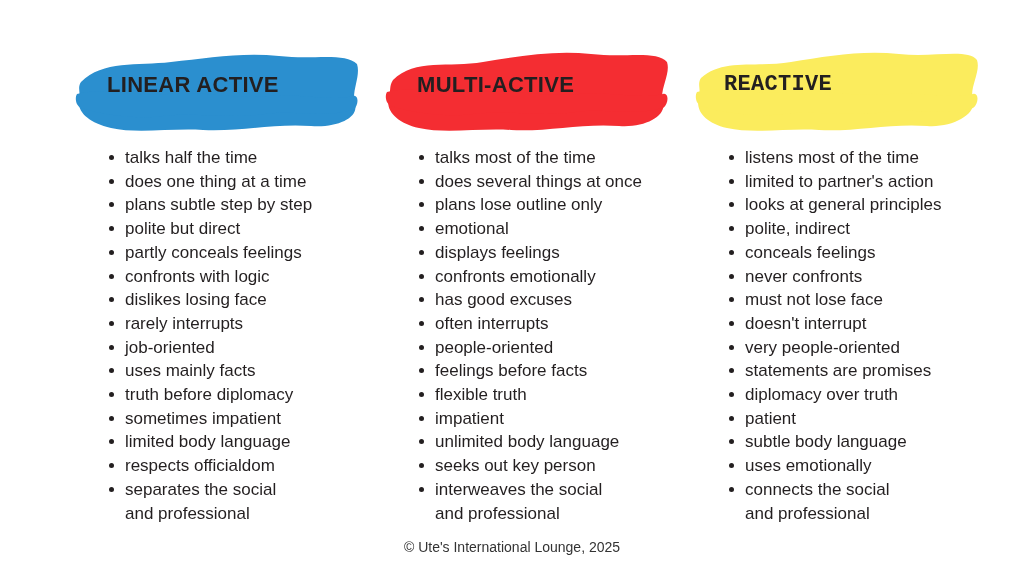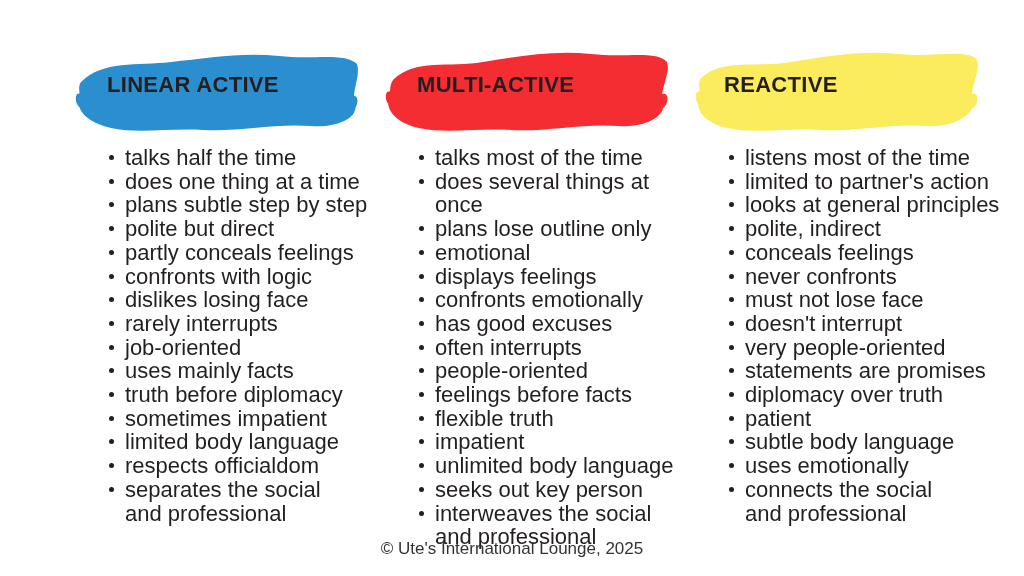--- a/index.html
+++ b/index.html
@@ -55,30 +55,30 @@
     position: absolute;
     left: 32px;
     top: 30px;
     font-size: 22px;
     font-weight: bold;
     letter-spacing: 0.3px;
     color: #231f20;
     white-space: nowrap;
     z-index: 3;
   }
-  .col-2 .banner-label { left: 29px; }
+  .col-2 .banner-label { left: 29px; font-family: Liberation Mono, monospace; }
 
   ul.bullets {
     list-style: none;
     margin: 0;
     padding: 0 0 0 34px;
   }
   ul.bullets li {
     position: relative;
-    font-size: 22px;
+    font-size: 17px;
     line-height: 23.7px;
     color: #231f20;
     padding-left: 16px;
     margin: 0;
     white-space: pre-line;
   }
   ul.bullets li::before {
     content: "";
     position: absolute;
     left: 0;
@@ -87,21 +87,21 @@
     height: 5px;
     border-radius: 50%;
     background: #231f20;
   }
   .credit {
     position: absolute;
     left: 0;
     top: 539px;
     width: 1024px;
     text-align: center;
-    font-size: 17px;
+    font-size: 14px;
     color: #333333;
   }
 </style>
 </head>
 <body>
 
 <div class="board">
 
   <div class="columns">
 

